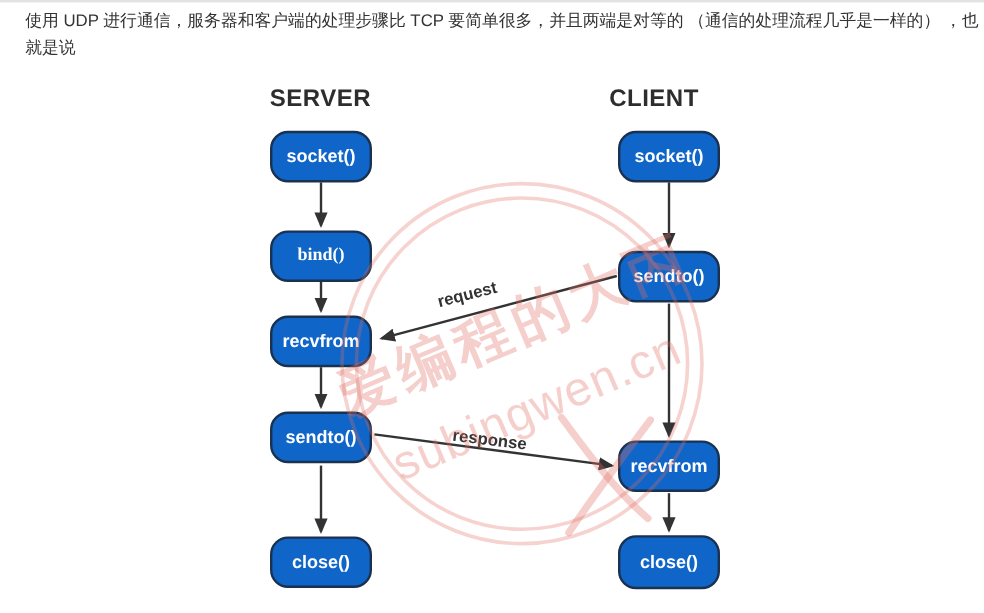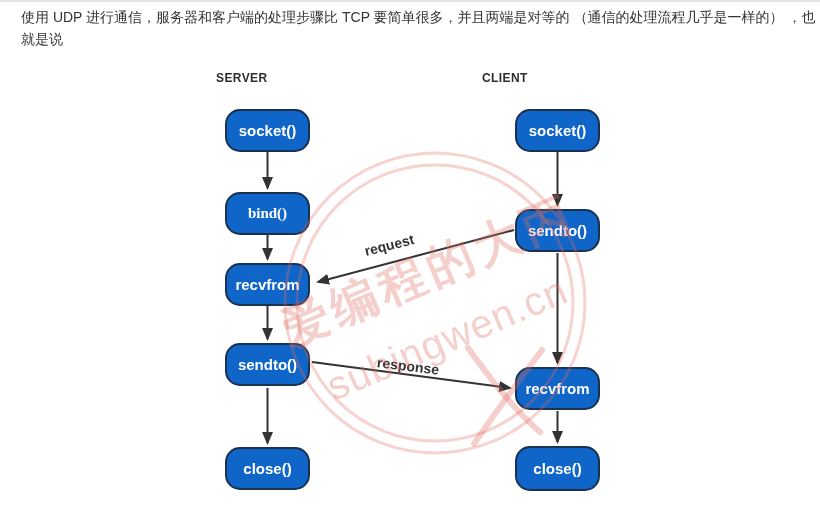--- a/index.html
+++ b/index.html
@@ -11,25 +11,25 @@
   }
   .top-rule{
     position:absolute;left:0;top:0;width:820px;height:2px;
     background:#e2e2e2;
   }
   .intro{
     position:absolute;left:21px;top:6px;width:808px;
     font-size:14px;line-height:22px;color:#333333;
   }
   .col-title{
-    position:absolute;top:71px;width:102px;text-align:left;
-    font-weight:bold;font-size:12px;color:#2d2d2d;letter-spacing:.4px;
+    position:absolute;top:71px;width:102px;text-align:center;
+    font-weight:bold;font-size:20px;color:#2d2d2d;letter-spacing:.4px;
   }
   .server-title{left:216px;}
-  .client-title{left:482px;}
+  .client-title{left:494px;}
   .node{
     position:absolute;width:85px;height:43px;box-sizing:border-box;
     background:#0f65c8;border:2px solid #1a3150;border-radius:15px;
     color:#ffffff;font-weight:bold;font-size:15px;
     display:flex;align-items:center;justify-content:center;
   }
   .s-socket{left:225px;top:109px;}
   .s-bind{left:225px;top:192px;font-family:Liberation Serif, serif;}
   .s-recvfrom{left:225px;top:263px;}
   .s-sendto{left:225px;top:343px;}

